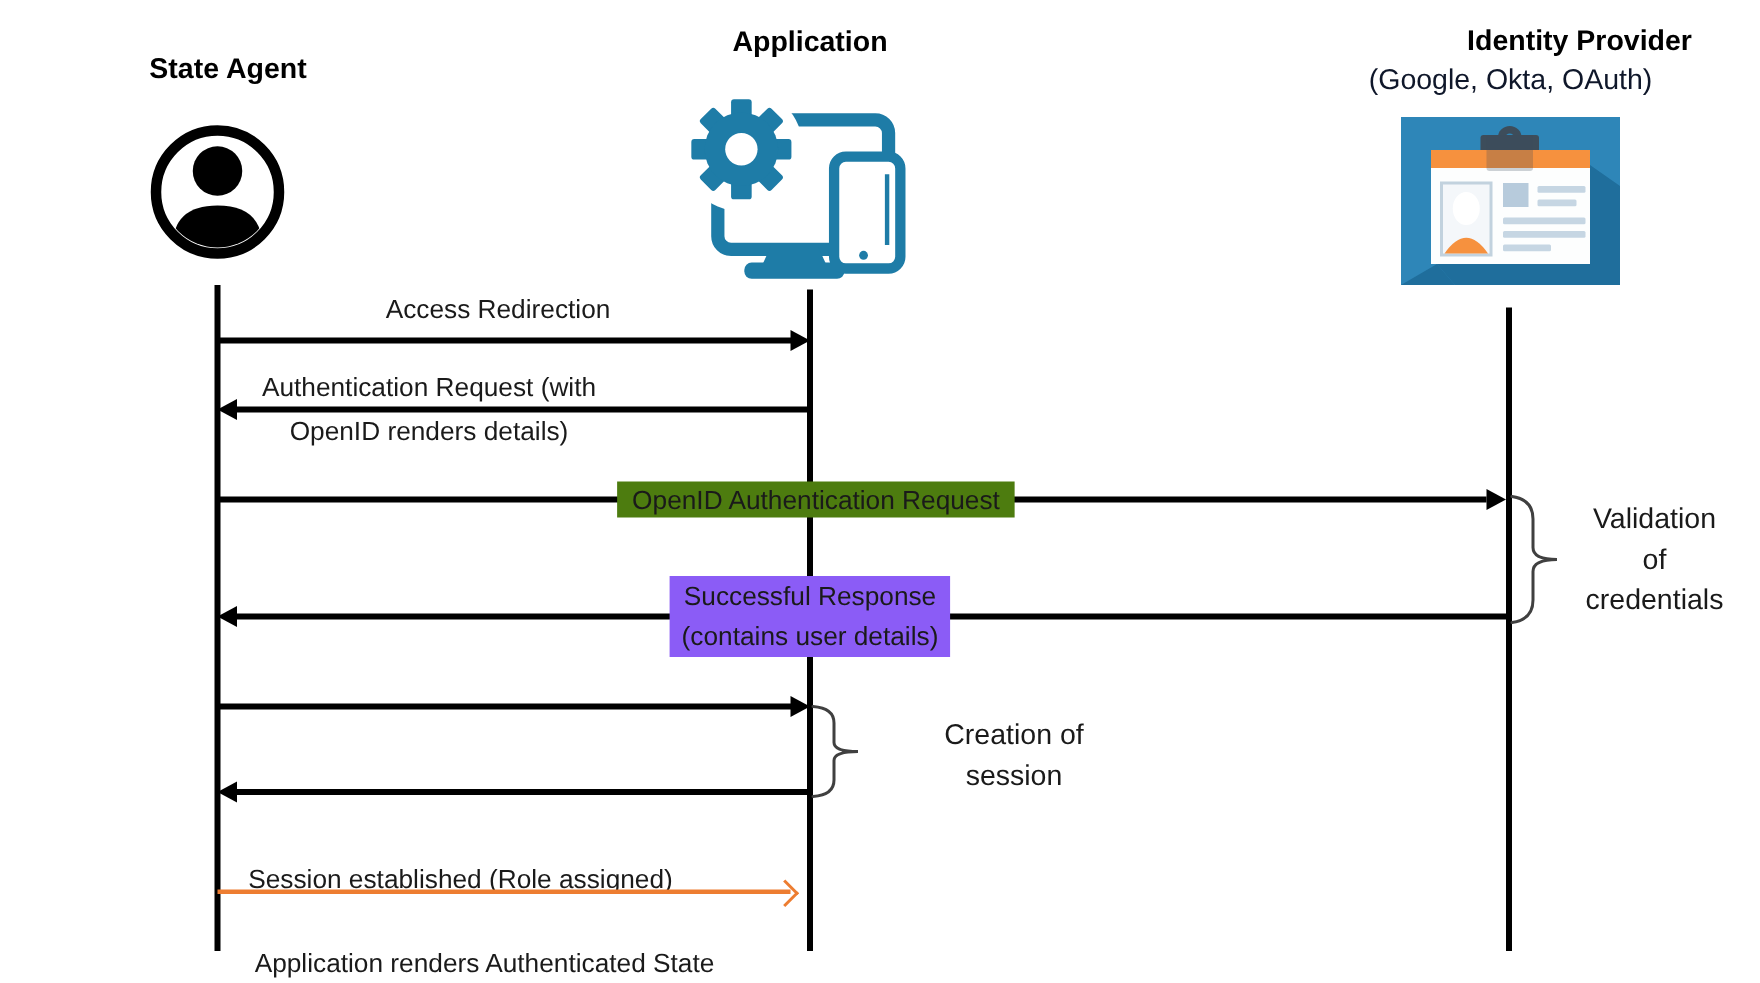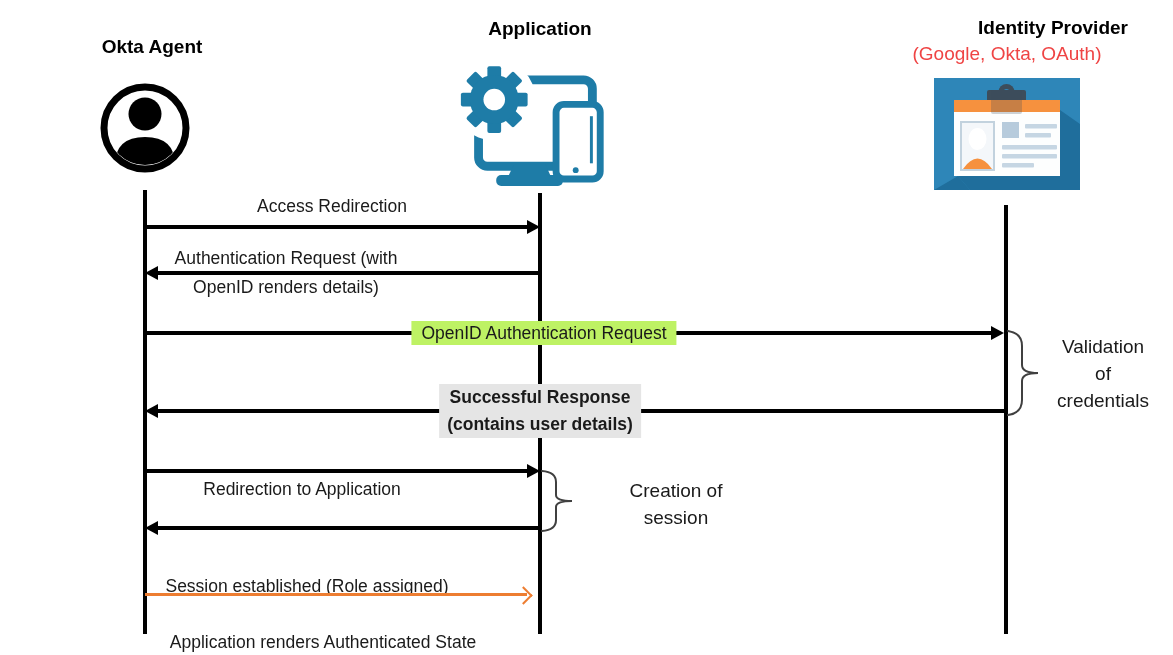--- a/index.html
+++ b/index.html
@@ -6,21 +6,21 @@
   #canvas{
     position:relative;width:1173px;height:655px;background:#ffffff;overflow:hidden;
     font-family:"Liberation Sans", sans-serif;color:#1a1a1a;
   }
   .abs{position:absolute;}
   .actor-title{
     position:absolute;font-weight:bold;font-size:19px;color:#000;
     white-space:nowrap;transform:translateX(-50%);
   }
   .actor-subtitle{
-    position:absolute;font-size:19px;color:#ef4444;white-space:nowrap;
+    position:absolute;font-size:19px;color:#0f172a;white-space:nowrap;
     transform:translateX(-50%);
   }
   .lifeline{position:absolute;width:4px;background:#000;}
   .msg-line{position:absolute;height:4px;background:#000;}
   .msg-line.orange{height:2.5px;}
   .arrow-right{
     position:absolute;width:0;height:0;
     border-top:7px solid transparent;border-bottom:7px solid transparent;
     border-left:13px solid #000;
   }
@@ -32,39 +32,38 @@
   .chevron-right{
     position:absolute;width:11px;height:11px;
     border-top:2.5px solid #ED7D31;border-right:2.5px solid #ED7D31;
     transform:rotate(45deg);
   }
   .msg-label{
     position:absolute;font-size:17.5px;white-space:nowrap;
     transform:translateX(-50%);
   }
   .msg-label.inline{
-    background:#bef264;padding:0 10px;line-height:24px;transform:translate(-50%,-50%);
+    background:#4d7c0f;padding:0 10px;line-height:24px;transform:translate(-50%,-50%);
   }
   .msg-label-block{
-    position:absolute;text-align:center;background:#e5e5e5;padding:0 8px;
+    position:absolute;text-align:center;background:#8b5cf6;padding:0 8px;
     font-size:17.5px;line-height:27px;white-space:nowrap;
     transform:translate(-50%,-50%);
-    font-weight:bold;
   }
   .brace-label{
     position:absolute;text-align:center;font-size:19px;line-height:27px;
     white-space:nowrap;transform:translateX(-50%);
   }
 </style>
 </head>
 <body>
 
 <div id="canvas">
 
-  <div class="actor-title" style="left:152px;top:36px;">Okta Agent</div>
+  <div class="actor-title" style="left:152px;top:36px;">State Agent</div>
 
   <div class="actor-title" style="left:540px;top:18px;text-align:right;">Application</div>
 
   <div class="actor-title" style="left:1007px;top:17px;margin-left:46px;">Identity Provider</div>
   <div class="actor-subtitle" style="left:1007px;top:43px;">(Google, Okta, OAuth)</div>
 
   <svg class="abs" style="left:97px;top:80px;" width="96" height="96" viewBox="0 0 96 96">
     <defs>
         <clipPath id="ucl">
           <circle cx="48" cy="48" r="37"></circle>
@@ -150,21 +149,20 @@
 
   <div class="msg-line" style="left:158px;top:409px;width:846px;"></div>
   <div class="arrow-left" style="left:145px;top:404px;"></div>
   <div class="msg-label-block" style="left:540px;top:411px;">
     <div>Successful Response</div>
     <div>(contains user details)</div>
   </div>
 
   <div class="msg-line" style="left:145px;top:469px;width:384px;"></div>
   <div class="arrow-right" style="left:527px;top:464px;"></div>
-  <div class="msg-label" style="left:302px;top:479px;">Redirection to Application</div>
 
   <div class="msg-line" style="left:158px;top:526px;width:382px;"></div>
   <div class="arrow-left" style="left:145px;top:521px;"></div>
   <div class="msg-label" style="left:307px;top:540px;margin-top:36px;">Session established (Role assigned)</div>
 
   <div class="msg-line orange" style="left:145px;top:593px;width:382px;background:#ED7D31;"></div>
   <div class="chevron-right" style="left:517px;top:589px;"></div>
   <div class="msg-label" style="left:323px;top:604px;margin-top:28px;">Application renders Authenticated State</div>
 
   <svg class="abs" style="left:1006px;top:328px;" width="36" height="90" viewBox="0 0 36 90">

